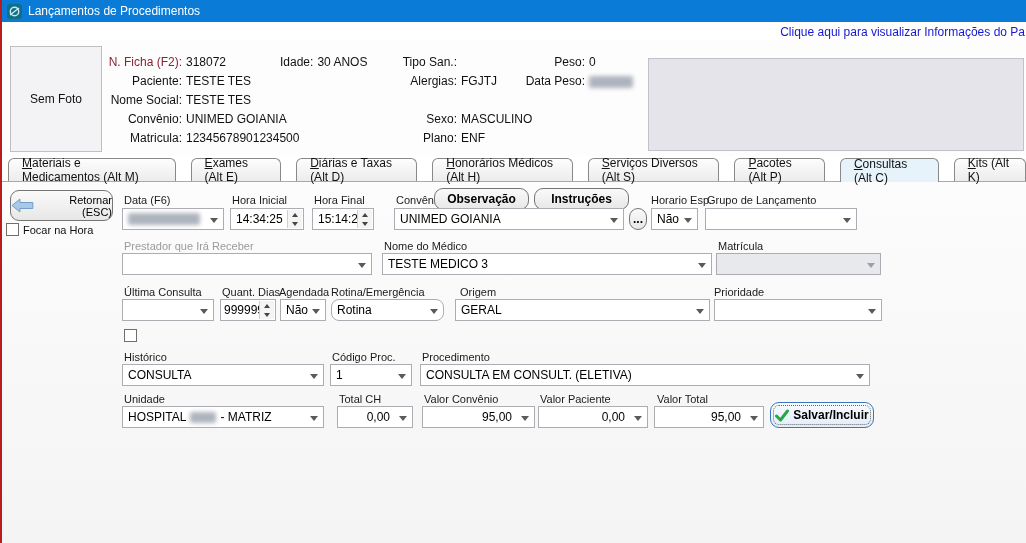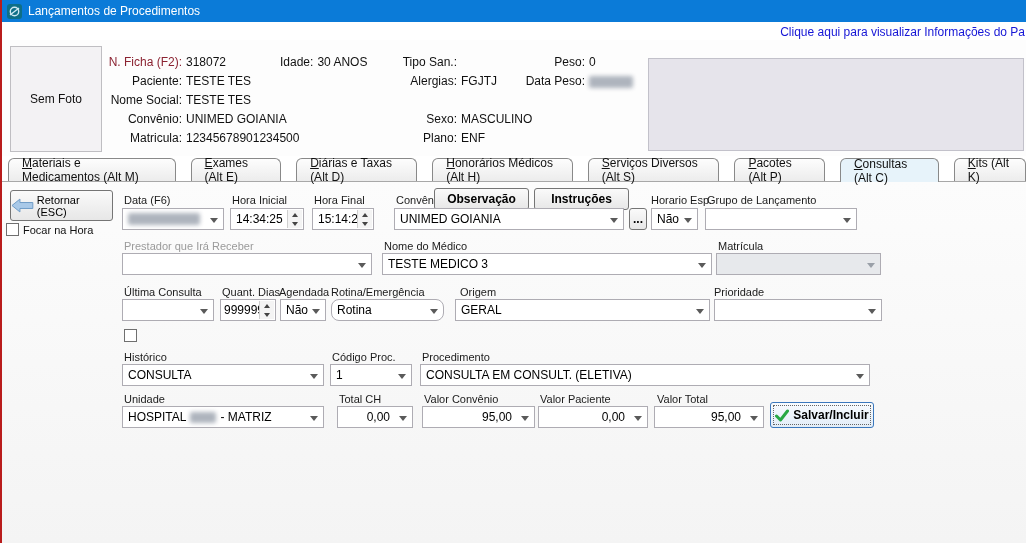--- a/index.html
+++ b/index.html
@@ -53,22 +53,22 @@
     border-top:5px solid #5a5a5a; }
   .cb.dis .arr { border-top-color:#9aa0a8; }
   .spin { position:absolute; right:1px; top:1px; bottom:1px; width:15px;
     border-left:1px solid #cfcfcf; display:flex; flex-direction:column; background:#f4f4f4; }
   .spin span { flex:1; display:flex; align-items:center; justify-content:center; }
   .tri-up { width:0; height:0; border-left:3px solid transparent; border-right:3px solid transparent;
     border-bottom:4px solid #444; }
   .tri-dn { width:0; height:0; border-left:3px solid transparent; border-right:3px solid transparent;
     border-top:4px solid #444; }
   .btn { position:absolute; background:linear-gradient(#fafafa,#e7e7e7); border:1px solid #757575;
-    border-radius:3px; display:flex; align-items:center; justify-content:center;
-    font-size:12px; font-weight:bold; color:#000; cursor:pointer; }
+    border-radius:9px; display:flex; align-items:center; justify-content:center;
+    font-size:12px; font-weight:bold; color:#000; cursor:pointer;text-align:right; }
   .btn.focus { border:1px solid #3a77bc; background:linear-gradient(#f8fbfe,#e2edf8);
     outline:1px dotted #666; outline-offset:-4px; }
   .chk { position:absolute; width:13px; height:13px; background:#fff; border:1px solid #6f6f6f; cursor:pointer; }
   .chklbl { position:absolute; font-size:11px; color:#111; white-space:nowrap; }
 </style>
 </head>
 <body>
 
 <div id="win">
 

